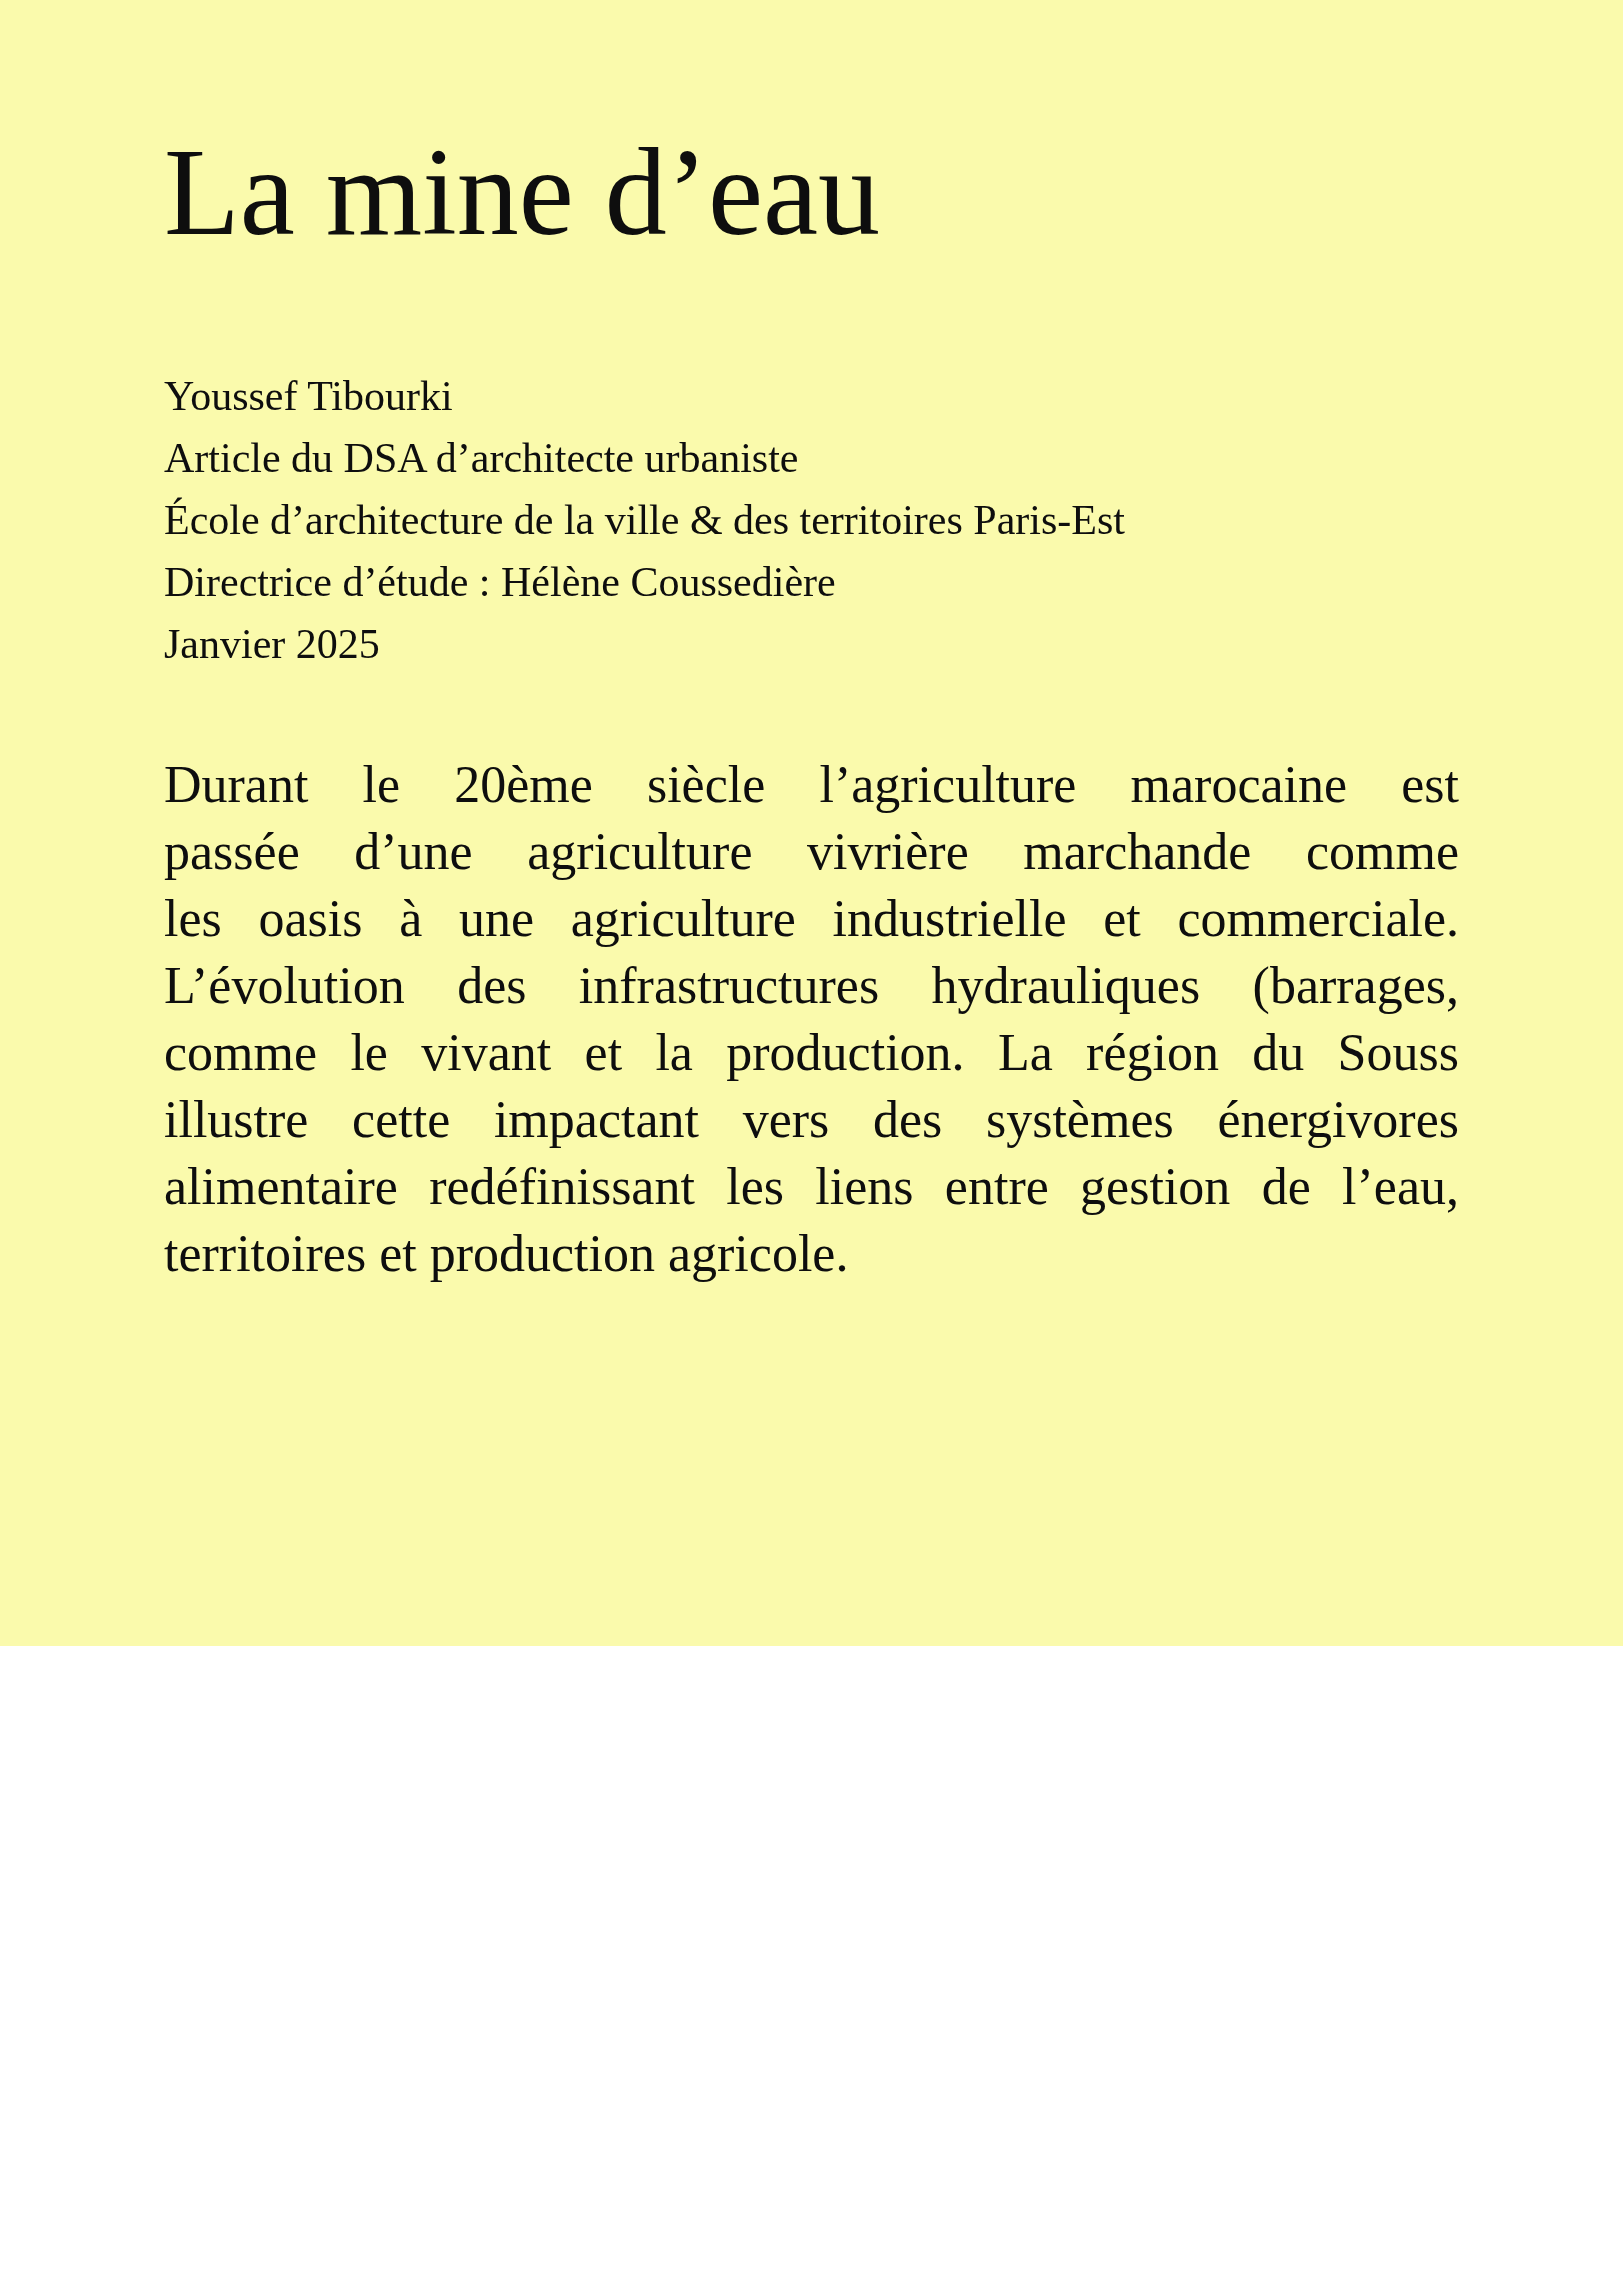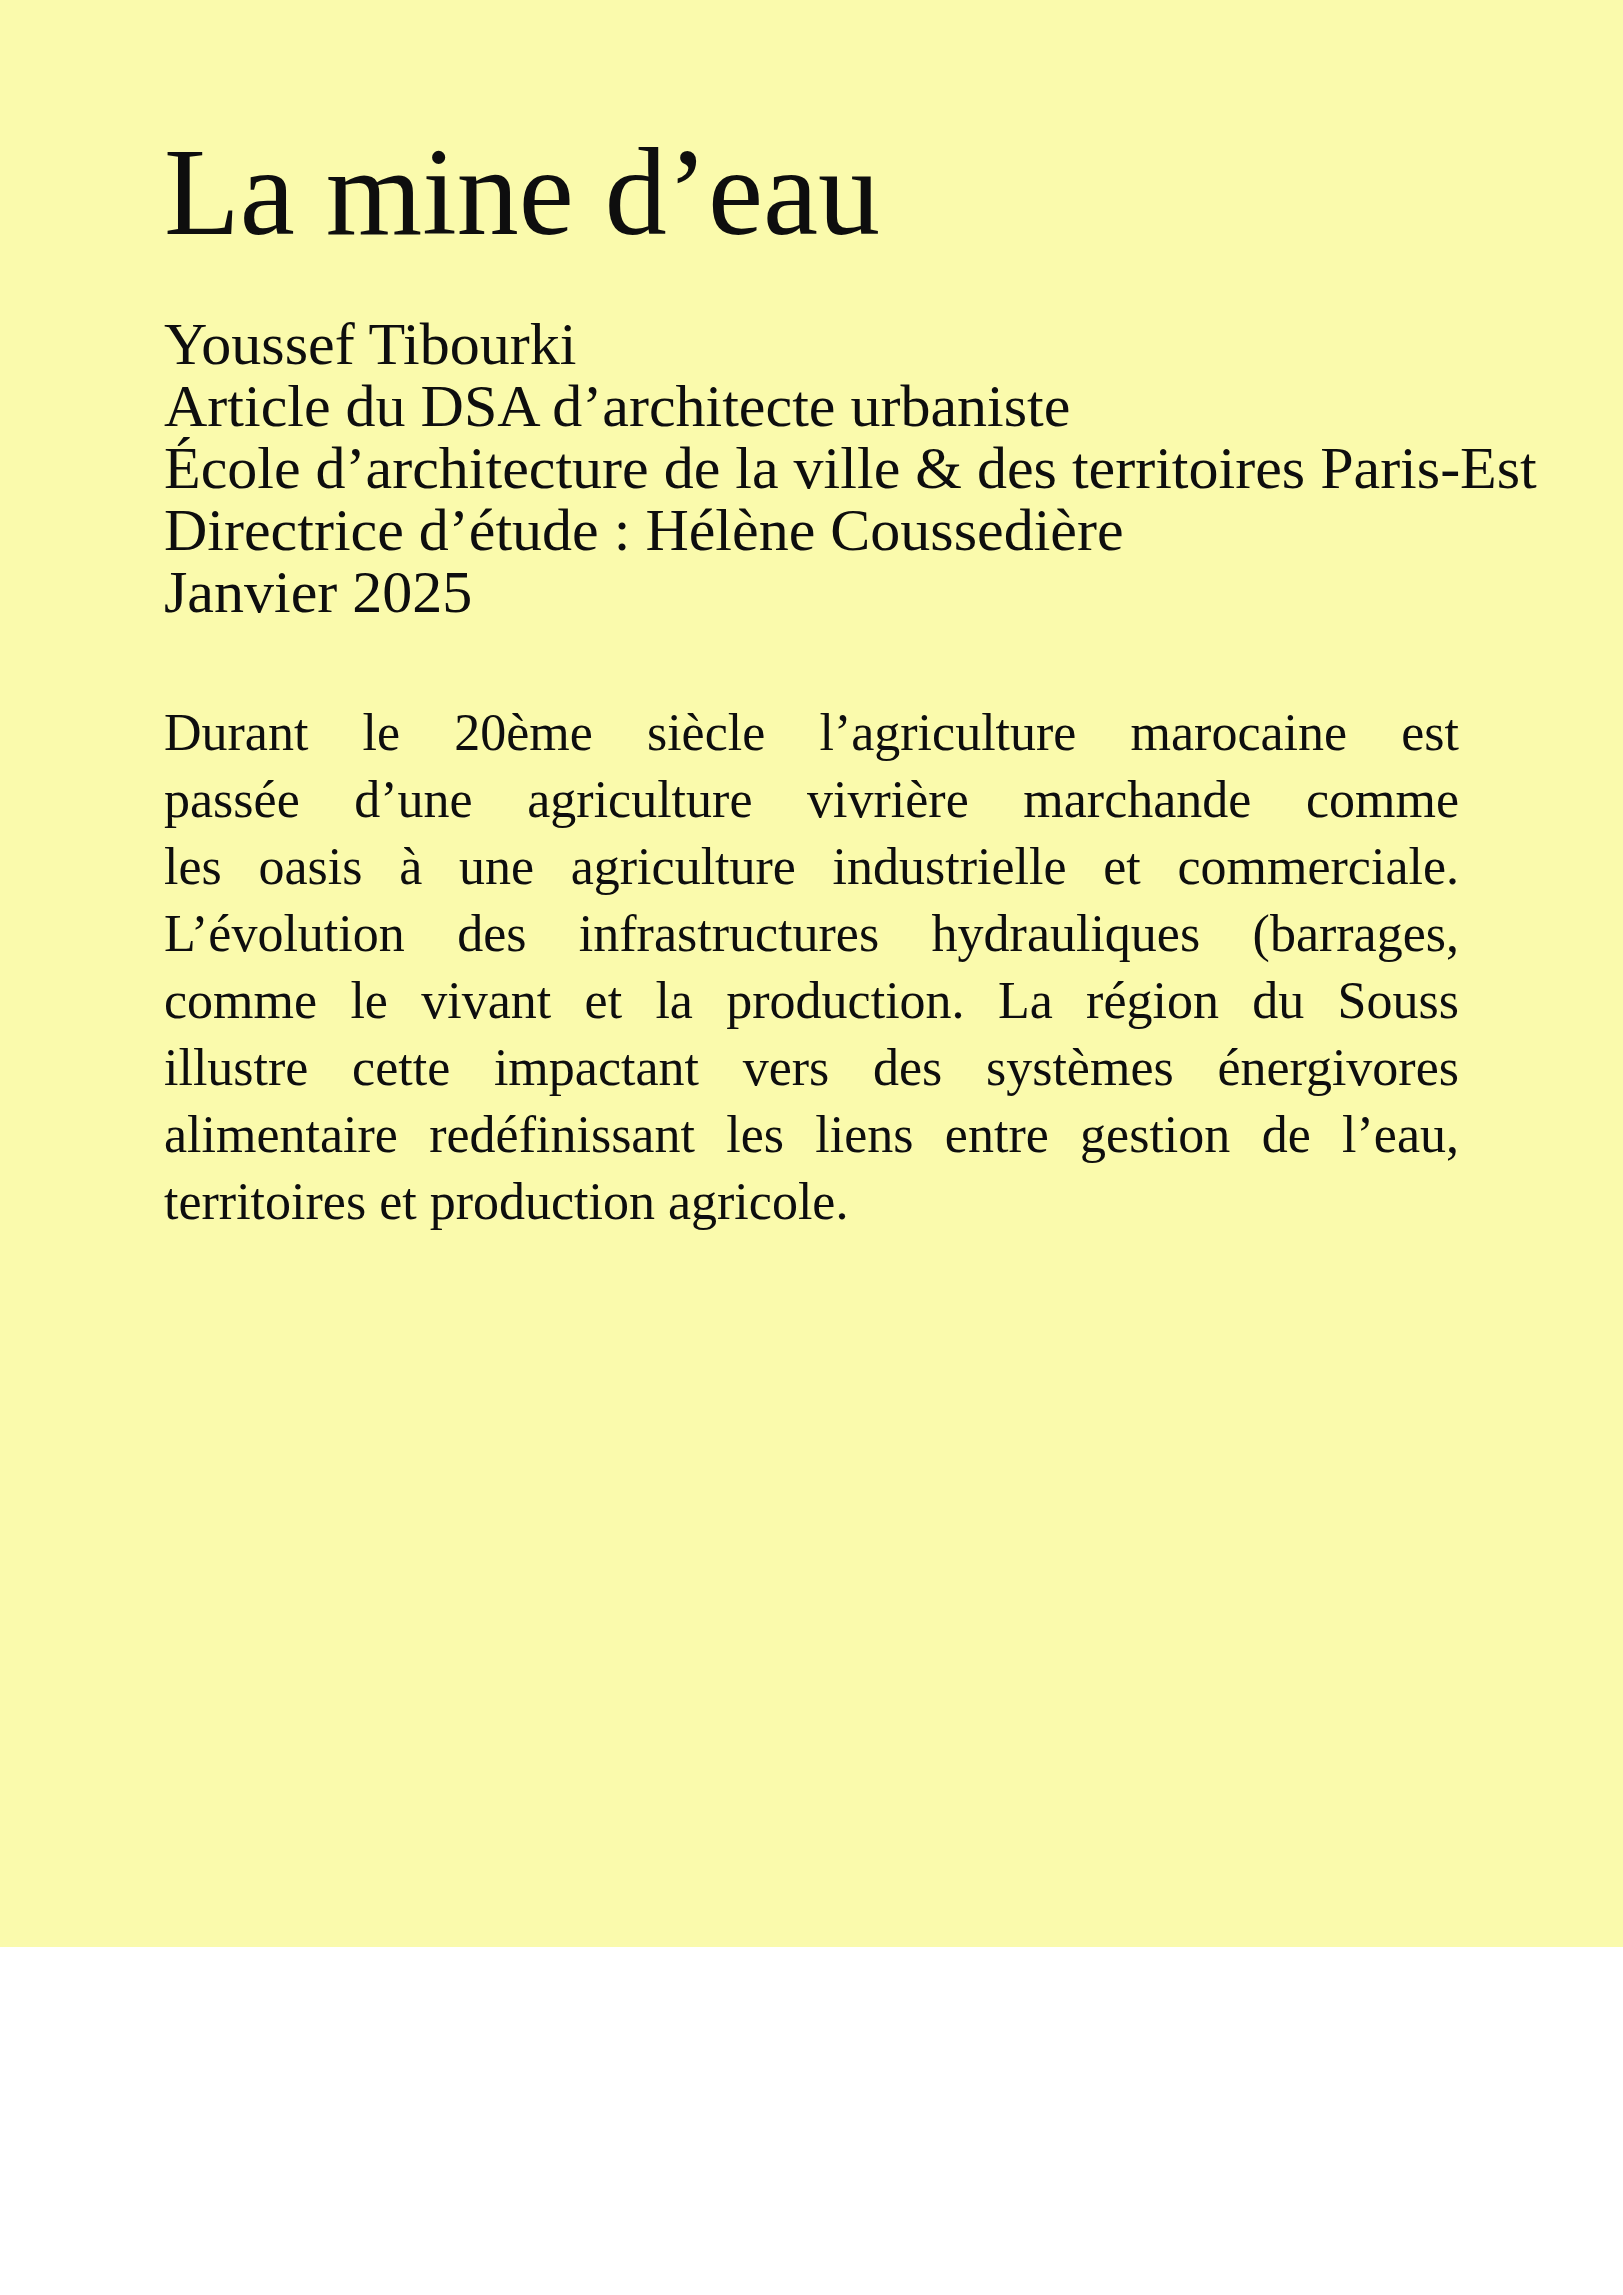--- a/index.html
+++ b/index.html
@@ -1,37 +1,37 @@
 <!DOCTYPE html>
 <html style="font-size:10.5px"><head>
 <meta charset="utf-8">
 <style>
   html, body { margin: 0; padding: 0; }
   .page {
     position: relative;
     width: 1623px;
-    height: 1947px;
+    height: 1646px;
     box-sizing: border-box;
     background: #fafaac;
     color: #0e0e0e;
     font-family: "Liberation Serif", "DejaVu Serif", serif;
     padding: 125px 164px 0 164px;
     overflow: hidden;
   }
   .title {
     margin: 0;
     font-size: 124px;
     line-height: 1.1;
     font-weight: normal;
     letter-spacing: 0;
     white-space: nowrap;
   }
   .byline {
-    margin-top: 52px;
-    font-size: 60px;
+    margin-top: 104px;
+    font-size: 42px;
     line-height: 62px;
   }
   .byline-line { white-space: nowrap; }
   .abstract {
     margin-top: 76px;
     font-size: 52px;
     line-height: 67px;
   }
   .jline {
     text-align: justify;

